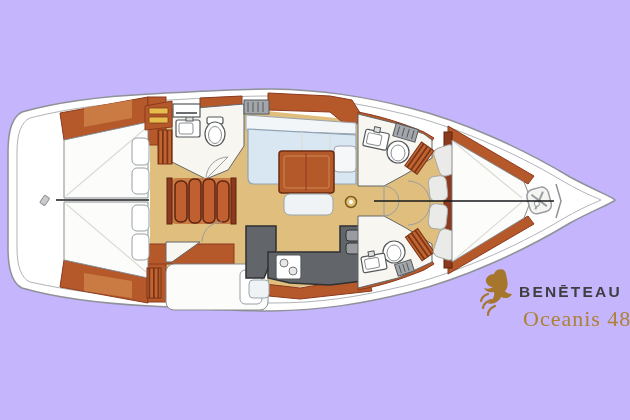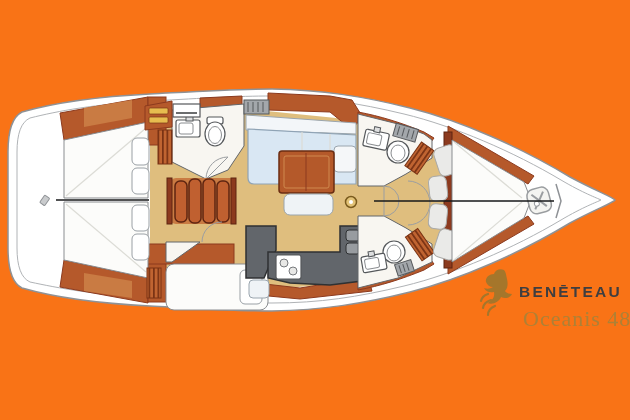--- a/index.html
+++ b/index.html
@@ -1,17 +1,17 @@
 <!DOCTYPE html>
 <html style="--hull_outline: #8F9296; --wood_trim: #B5592B; --wood_trim_light: #C97B43; --wood_dark: #8C3A1E; --floor: #DFBE7E; --room_floor: #F8F6F1; --settee: #D9E7F3; --galley_counter: #62666B; --berth: #FCFCFA; --cushion: #EAEAE8; --mast_gold: #E2C276; --brand_gold: #A5762B; --brand_text: #3E3E40; --model_text: #AD8136;"><head>
 <meta charset="utf-8">
 <title>Oceanis 48</title>
 <style>
   html,body{margin:0;padding:0;background:#fff;}
-  .stage{position:relative;width:630px;height:420px;background:#f97316;overflow:hidden;
+  .stage{position:relative;width:630px;height:420px;background:#c4b5fd;overflow:hidden;
          font-family:"Liberation Sans",sans-serif;}
   svg{display:block;}
   .hull{fill:#FFFFFF;stroke:var(--hull_outline,#8F9296);stroke-width:1.5;}
   .deck{fill:none;stroke:#B0B3B6;stroke-width:1;}
   .floor{fill:var(--floor,#DFBE7E);stroke:none;}
   .wood{fill:var(--wood_trim,#B5592B);stroke:var(--wood_dark,#8C3A1E);stroke-width:1;}
   .wood-light{fill:var(--wood_trim_light,#C97B43);stroke:none;}
   .wood-dark{fill:var(--wood_dark,#8C3A1E);stroke:#5E2410;stroke-width:1;}
   .room{fill:var(--room_floor,#F8F6F1);stroke:#63666A;stroke-width:1;}
   .berth{fill:var(--berth,#FCFCFA);stroke:#8A8D90;stroke-width:1;}

